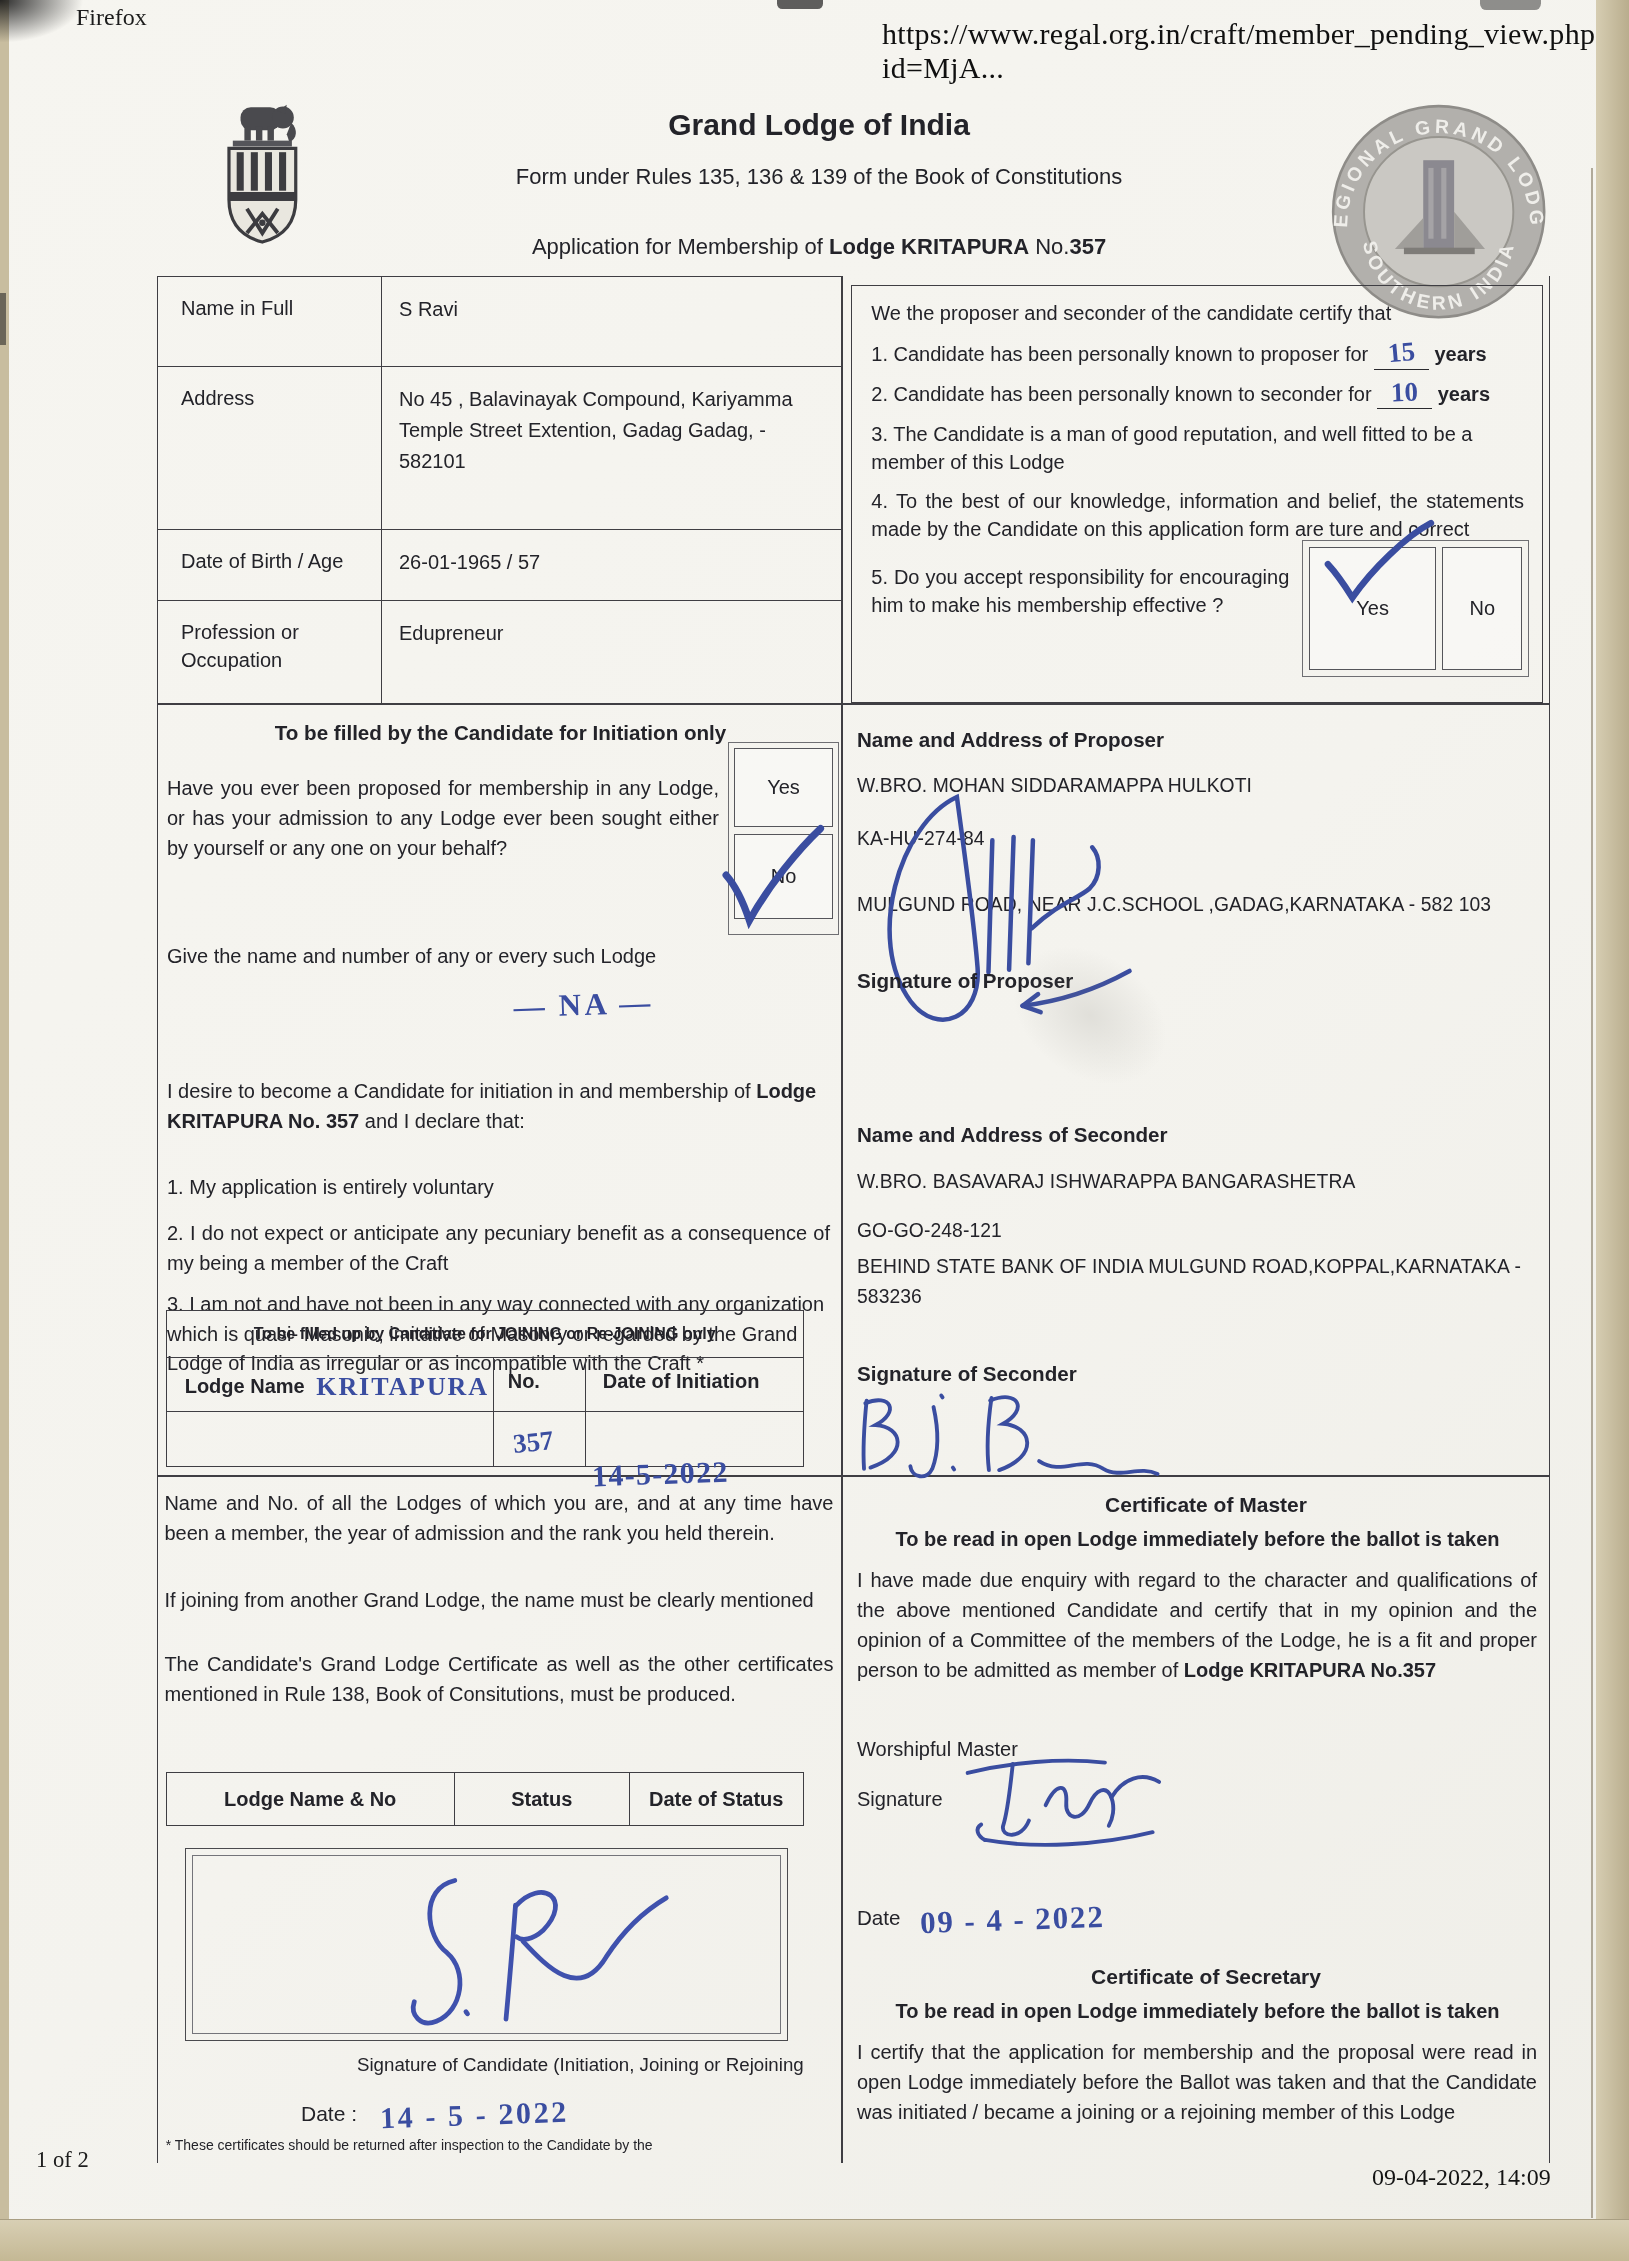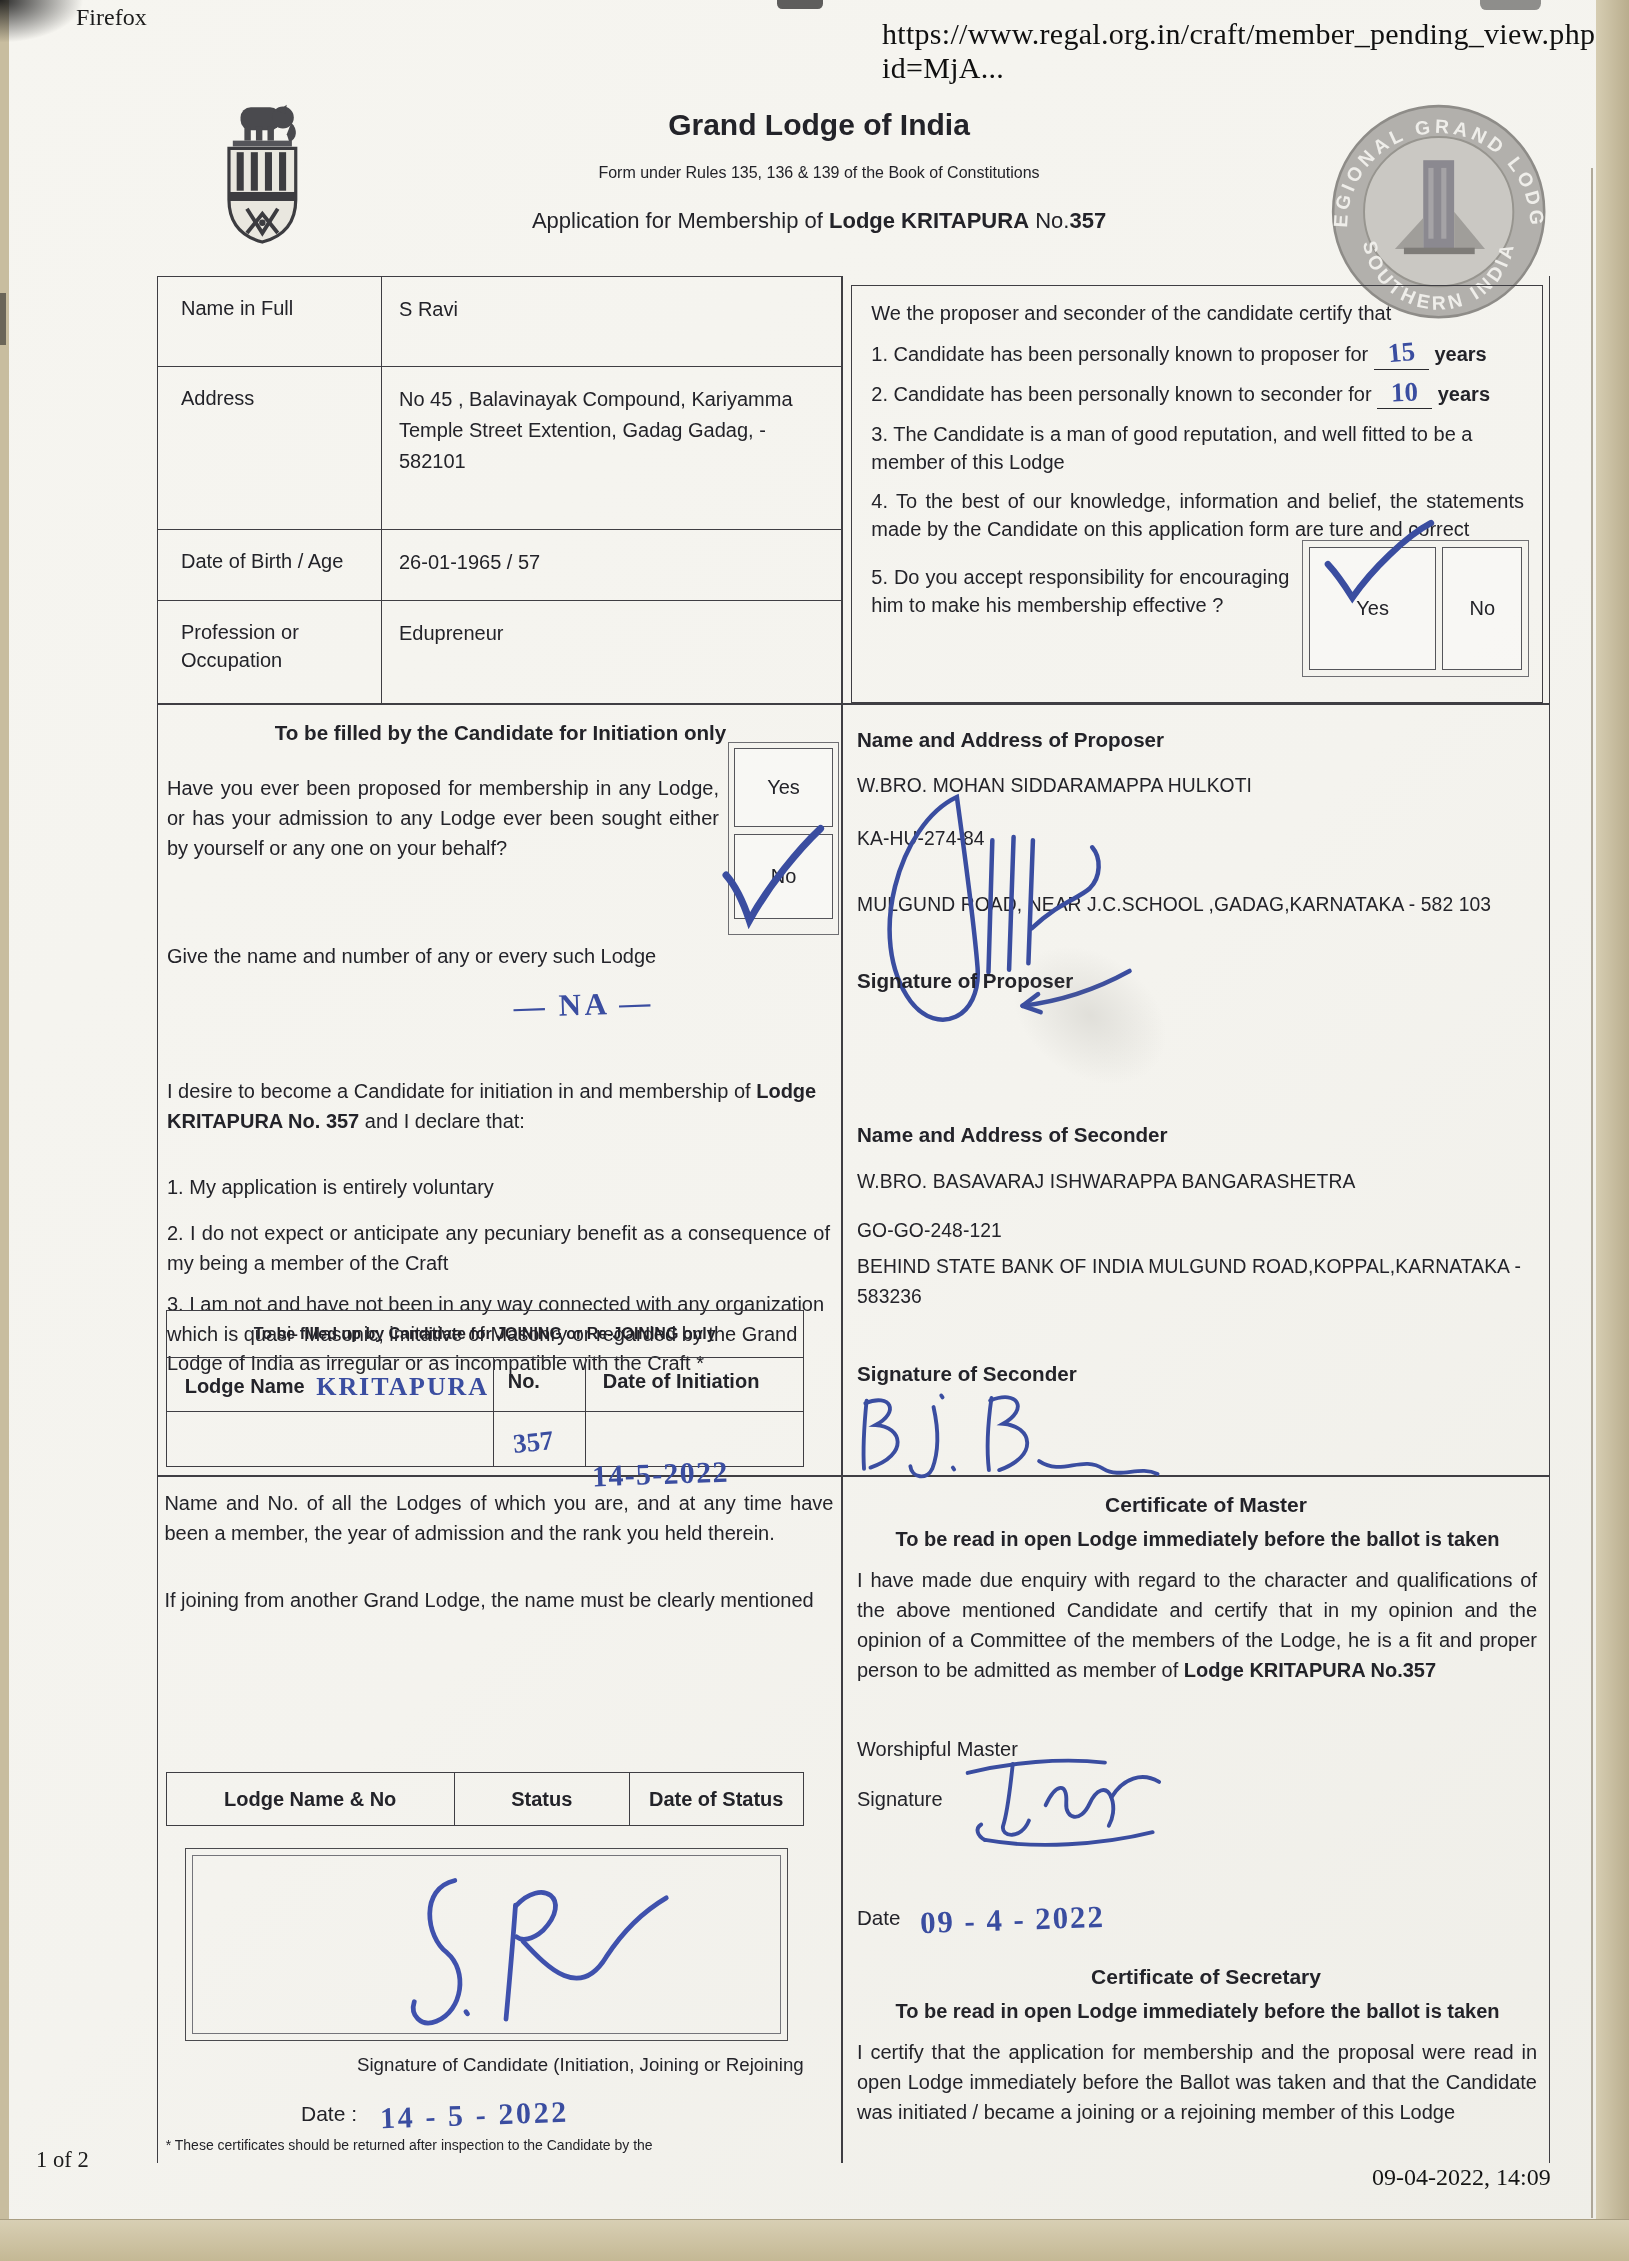--- a/index.html
+++ b/index.html
@@ -39,21 +39,21 @@
               background:radial-gradient(ellipse,rgba(120,118,110,.16),transparent 70%);transform:rotate(35deg);}
 
   
   #firefox-label{left:76px;top:3.9px;font-size:24px;color:#1c1c1c;}
   #page-url{left:882px;top:17px;font-size:30px;color:#101010;letter-spacing:0.3px;}
 
   
   #crest{left:211px;top:94px;}
   #header-text{left:445px;top:108px;width:748px;text-align:center;}
   #form-title{font-size:30px;font-weight:700;margin-bottom:22px;}
-  #form-subtitle{font-size:16px;margin-bottom:26px;}
+  #form-subtitle{font-size:22px;margin-bottom:44px;}
   #form-appline{font-size:22px;}
   #seal{left:1328px;top:101px;}
 
   
   #form{left:157px;top:276px;width:1393px;height:1887px;
         border-left:1.9px solid var(--line);border-right:1.9px solid var(--line);}
   .vdiv{position:absolute;left:683px;top:0;width:1.9px;height:100%;background:var(--line);}
   .hdiv{position:absolute;left:0;width:100%;height:1.9px;background:var(--line);}
 
   
@@ -335,20 +335,21 @@
           <path d="M212,28 C206,70 204,106 208,140"></path>
           <path d="M210,32 C254,14 270,46 230,68 C276,72 286,118 224,140"></path>
           <path d="M286,126 C322,150 352,116 386,138 C412,154 442,132 470,146"></path>
         </g>
       </svg>
     </div>
 
     <div id="lb-sec">
       <div class="lb-p" style="top:14px">Name and No. of all the Lodges of which you are, and at any time have been a member, the year of admission and the rank you held therein.</div>
       <div class="lb-p" style="top:111px">If joining from another Grand Lodge, the name must be clearly mentioned</div>
+      <div class="lb-p" style="top:175px">The Candidate's Grand Lodge Certificate as well as the other certificates mentioned in Rule 138, Book of Consitutions, must be produced.</div>
       <div id="ltable">
         <div class="lcell lc1">Lodge Name &amp; No</div>
         <div class="lcell lc2">Status</div>
         <div class="lcell lc3">Date of Status</div>
       </div>
       <div id="sig-frame">
         <div id="sig-frame-inner">
           <svg id="cand-sig" width="361" height="174" viewBox="0 0 600 330">
             <g fill="none" stroke="#3f51ad" stroke-width="9" stroke-linecap="round">
               <path d="M185,35 C118,50 130,142 170,172 C210,206 200,282 150,302 C120,314 100,290 108,265"></path>

